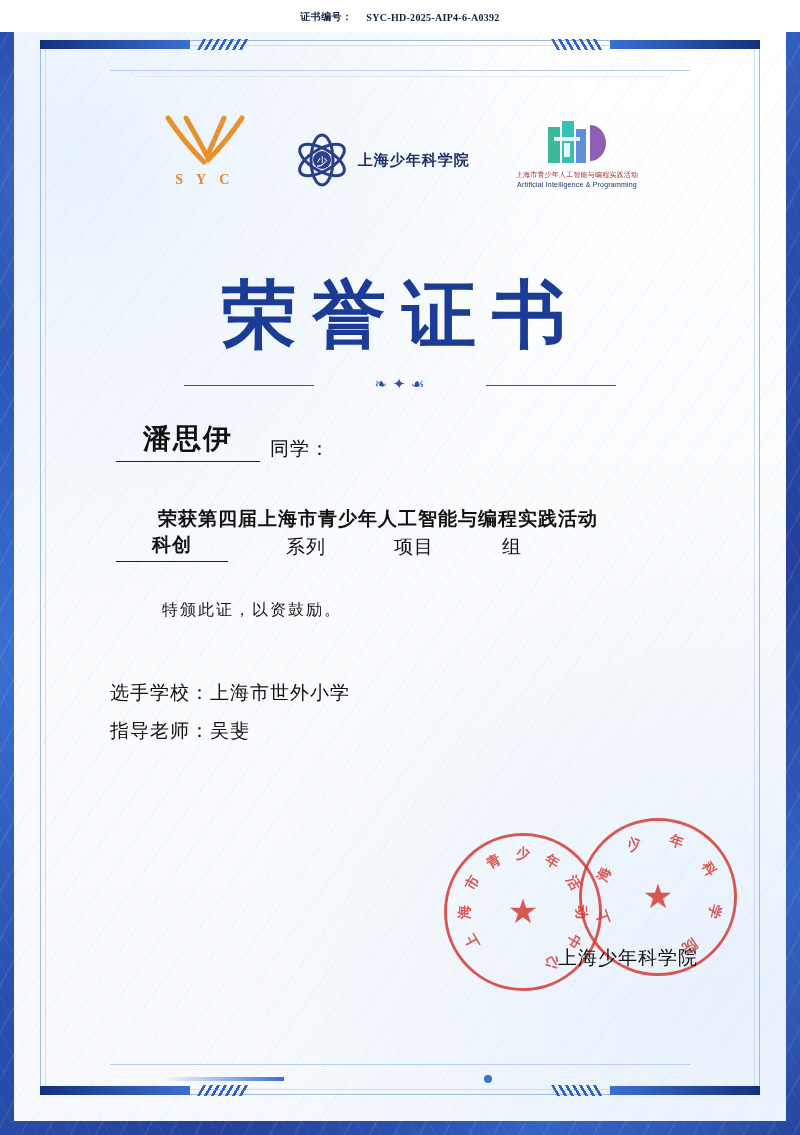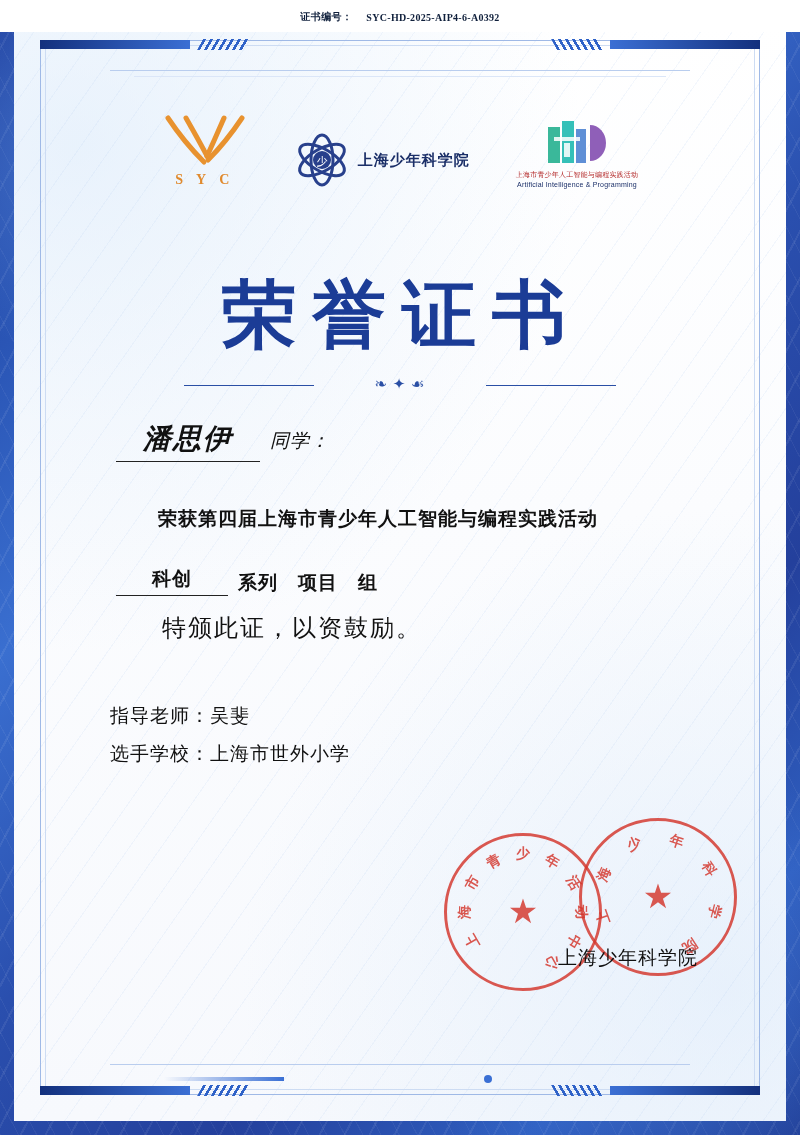--- a/index.html
+++ b/index.html
@@ -254,21 +254,21 @@
 
   
   .body {
     position: absolute;
     left: 86px;
     right: 86px;
     top: 398px;
     z-index: 4;
     color: #111;
   }
-  .row { display: flex; align-items: center; font-style: italic; }
+  .row { display: flex; align-items: flex-end; }
 
   .name-row { margin-top: 8px; padding-left: 16px; }
   .name-val {
     font-size: 28px;
     font-weight: 700;
     letter-spacing: 2px;
     padding: 0 12px 3px 12px;
     border-bottom: 1.5px solid #222;
     min-width: 120px;
     text-align: center;
@@ -284,54 +284,54 @@
   .award-line {
     margin-top: 44px;
     padding-left: 58px;
     font-size: 19px;
     letter-spacing: 1px;
     font-weight: 600;
     font-family: "DejaVu Serif", "Liberation Serif", serif;
   }
 
   .cat-row {
-    margin-top: 34px;
     display: flex;
-    align-items: flex-end;
+    align-items: center;
     padding-left: 16px;
     font-size: 19px;
     letter-spacing: 1px;
     font-family: "DejaVu Serif", "Liberation Serif", serif;
+    gap: 48px;
   }
   .cat-row .fill {
     border-bottom: 1.5px solid #222;
     text-align: center;
     padding: 0 10px 3px 10px;
     font-weight: 600;
   }
   .cat-row .w-track { min-width: 92px; }
   .cat-row .w-proj { min-width: 140px; }
   .cat-row .w-grp  { min-width: 118px; }
-  .cat-row .lbl { margin: 0 10px; font-weight: 700; }
+  .cat-row .lbl { margin: 0 10px; font-weight: 400; }
 
   .prize {
     margin-top: 34px;
     text-align: center;
     font-size: 40px;
     font-weight: 700;
     letter-spacing: 8px;
     color: #c2361d;
     text-indent: 8px;
     font-family: "DejaVu Serif", "Liberation Serif", serif;
   }
 
   .congrats {
-    margin-top: 16px;
+    margin-top: 38px;
     padding-left: 62px;
-    font-size: 24px;
+    font-size: 16px;
     letter-spacing: 2px;
     font-family: "DejaVu Serif", "Liberation Serif", serif;
   }
 
   .meta {
     margin-top: 52px;
     padding-left: 10px;
     font-size: 19px;
     line-height: 38px;
     letter-spacing: 1px;
@@ -509,22 +509,22 @@
         <span class="fill w-track">科创</span>
         <span class="lbl">系列</span>
         <span class="lbl">项目</span>
         <span class="lbl">组</span>
       </div>
 
 
       <div class="congrats">特颁此证，以资鼓励。</div>
 
       <div class="meta">
+        <div>选手学校：上海市世外小学</div>
         <div>指导老师：吴斐</div>
-        <div>选手学校：上海市世外小学</div>
       </div>
 
     </div>
 
     <div class="seal seal-a">
       <div class="star">★</div>
       <div class="ring-text">
           <span style="transform: translate(-50.2295px, 29px) rotate(240deg) translate(-50%, -50%);">上</span>
           <span style="transform: translate(-58px, 7.10295e-15px) rotate(270deg) translate(-50%, -50%);">海</span>
           <span style="transform: translate(-50.2295px, -29px) rotate(300deg) translate(-50%, -50%);">市</span>

